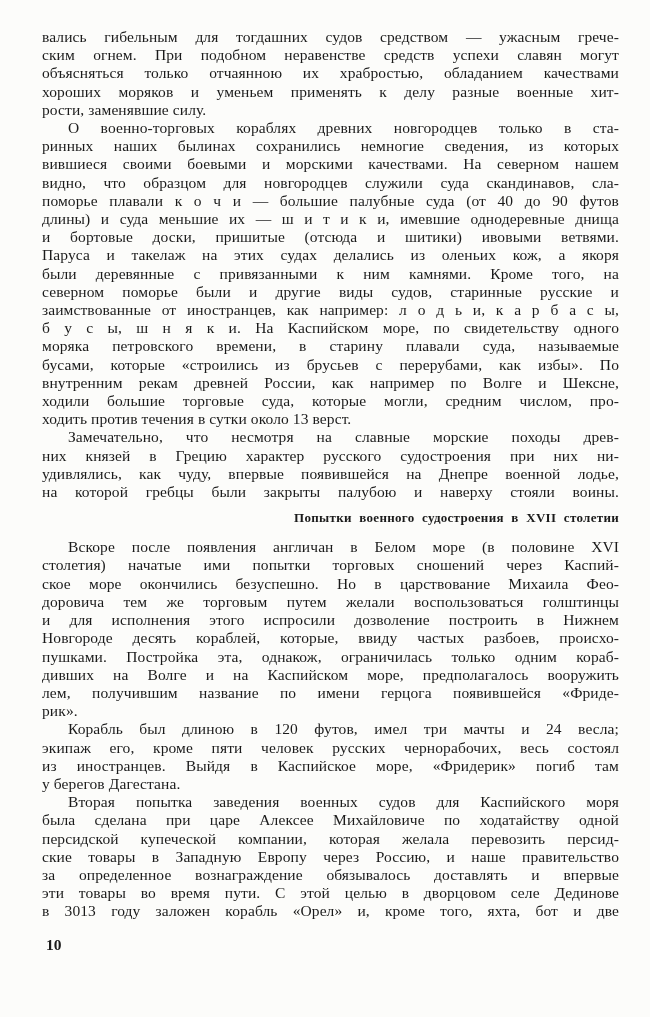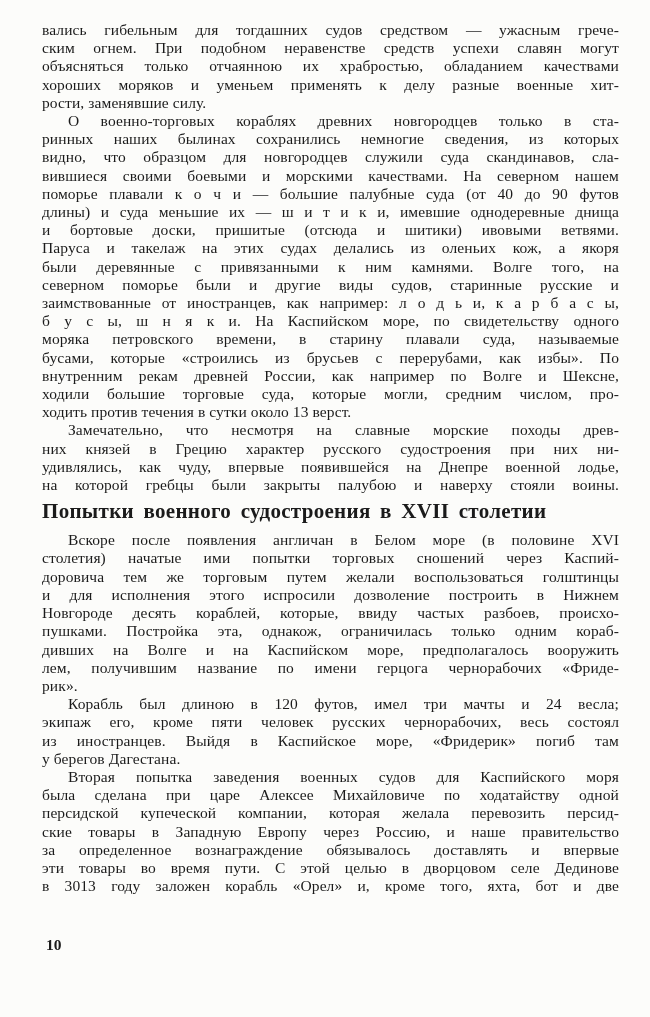--- a/index.html
+++ b/index.html
@@ -10,21 +10,21 @@
   .page {
     position: relative;
     width: 650px;
     height: 1017px;
     overflow: hidden;
     font-family: "Liberation Serif", "DejaVu Serif", serif;
   }
   .column {
     position: absolute;
     left: 42px;
-    top: 21px;
+    top: 28px;
     width: 577px;
   }
   .para {
     margin: 0;
     padding: 0;
   }
   .line {
     font-size: 15.5px;
     line-height: 18.2px;
     letter-spacing: 0.1px;
@@ -34,23 +34,23 @@
     overflow: hidden;
   }
   .line.indent {
     text-indent: 26px;
   }
   .line.endline {
     text-align: center;
     text-align-last: left;
   }
   .heading {
-    font-size: 21px;
+    font-size: 13px;
     font-weight: bold;
-    text-align: left;
+    text-align: right;
     word-spacing: 4px;
     letter-spacing: 0.3px;
     margin: 7px 0 10px 0;
     line-height: 20px;
   }
   .page-number {
     position: absolute;
     left: 46px;
     top: 936px;
     font-size: 15.5px;
@@ -66,52 +66,53 @@
       <div class="para">
         <div class="line">вались гибельным для тогдашних судов средством — ужасным грече-</div>
         <div class="line">ским огнем. При подобном неравенстве средств успехи славян могут</div>
         <div class="line">объясняться только отчаянною их храбростью, обладанием качествами</div>
         <div class="line">хороших моряков и уменьем применять к делу разные военные хит-</div>
         <div class="line endline">рости, заменявшие силу.</div>
       </div>
       <div class="para">
         <div class="line indent">О военно-торговых кораблях древних новгородцев только в ста-</div>
         <div class="line">ринных наших былинах сохранились немногие сведения, из которых</div>
+        <div class="line">вившиеся своими боевыми и морскими качествами. На северном нашем</div>
         <div class="line">видно, что образцом для новгородцев служили суда скандинавов, сла-</div>
-        <div class="line">вившиеся своими боевыми и морскими качествами. На северном нашем</div>
         <div class="line">поморье плавали к о ч и — большие палубные суда (от 40 до 90 футов</div>
         <div class="line">длины) и суда меньшие их — ш и т и к и, имевшие однодеревные днища</div>
         <div class="line">и бортовые доски, пришитые (отсюда и шитики) ивовыми ветвями.</div>
         <div class="line">Паруса и такелаж на этих судах делались из оленьих кож, а якоря</div>
-        <div class="line">были деревянные с привязанными к ним камнями. Волге того, на</div>
+        <div class="line">были деревянные с привязанными к ним камнями. Кроме того, на</div>
         <div class="line">северном поморье были и другие виды судов, старинные русские и</div>
         <div class="line">заимствованные от иностранцев, как например: л о д ь и, к а р б а с ы,</div>
         <div class="line">б у с ы, ш н я к и. На Каспийском море, по свидетельству одного</div>
         <div class="line">моряка петровского времени, в старину плавали суда, называемые</div>
         <div class="line">бусами, которые «строились из брусьев с перерубами, как избы». По</div>
         <div class="line">внутренним рекам древней России, как например по Волге и Шексне,</div>
         <div class="line">ходили большие торговые суда, которые могли, средним числом, про-</div>
         <div class="line endline">ходить против течения в сутки около 13 верст.</div>
       </div>
       <div class="para">
         <div class="line indent">Замечательно, что несмотря на славные морские походы древ-</div>
         <div class="line">них князей в Грецию характер русского судостроения при них ни-</div>
         <div class="line">удивлялись, как чуду, впервые появившейся на Днепре военной лодье,</div>
         <div class="line">на которой гребцы были закрыты палубою и наверху стояли воины.</div>
       </div>
       <h2 class="heading">Попытки военного судостроения в XVII столетии</h2>
       <div class="para">
         <div class="line indent">Вскоре после появления англичан в Белом море (в половине XVI</div>
         <div class="line">столетия) начатые ими попытки торговых сношений через Каспий-</div>
+        <div class="line">ское море окончились безуспешно. Но в царствование Михаила Фео-</div>
         <div class="line">доровича тем же торговым путем желали воспользоваться голштинцы</div>
         <div class="line">и для исполнения этого испросили дозволение построить в Нижнем</div>
         <div class="line">Новгороде десять кораблей, которые, ввиду частых разбоев, происхо-</div>
         <div class="line">пушками. Постройка эта, однакож, ограничилась только одним кораб-</div>
         <div class="line">дивших на Волге и на Каспийском море, предполагалось вооружить</div>
-        <div class="line">лем, получившим название по имени герцога чернорабочих «Фриде-</div>
+        <div class="line">лем, получившим название по имени герцога появившейся «Фриде-</div>
         <div class="line endline">рик».</div>
       </div>
       <div class="para">
         <div class="line indent">Корабль был длиною в 120 футов, имел три мачты и 24 весла;</div>
         <div class="line">экипаж его, кроме пяти человек русских чернорабочих, весь состоял</div>
         <div class="line">из иностранцев. Выйдя в Каспийское море, «Фридерик» погиб там</div>
         <div class="line endline">у берегов Дагестана.</div>
       </div>
       <div class="para">
         <div class="line indent">Вторая попытка заведения военных судов для Каспийского моря</div>

